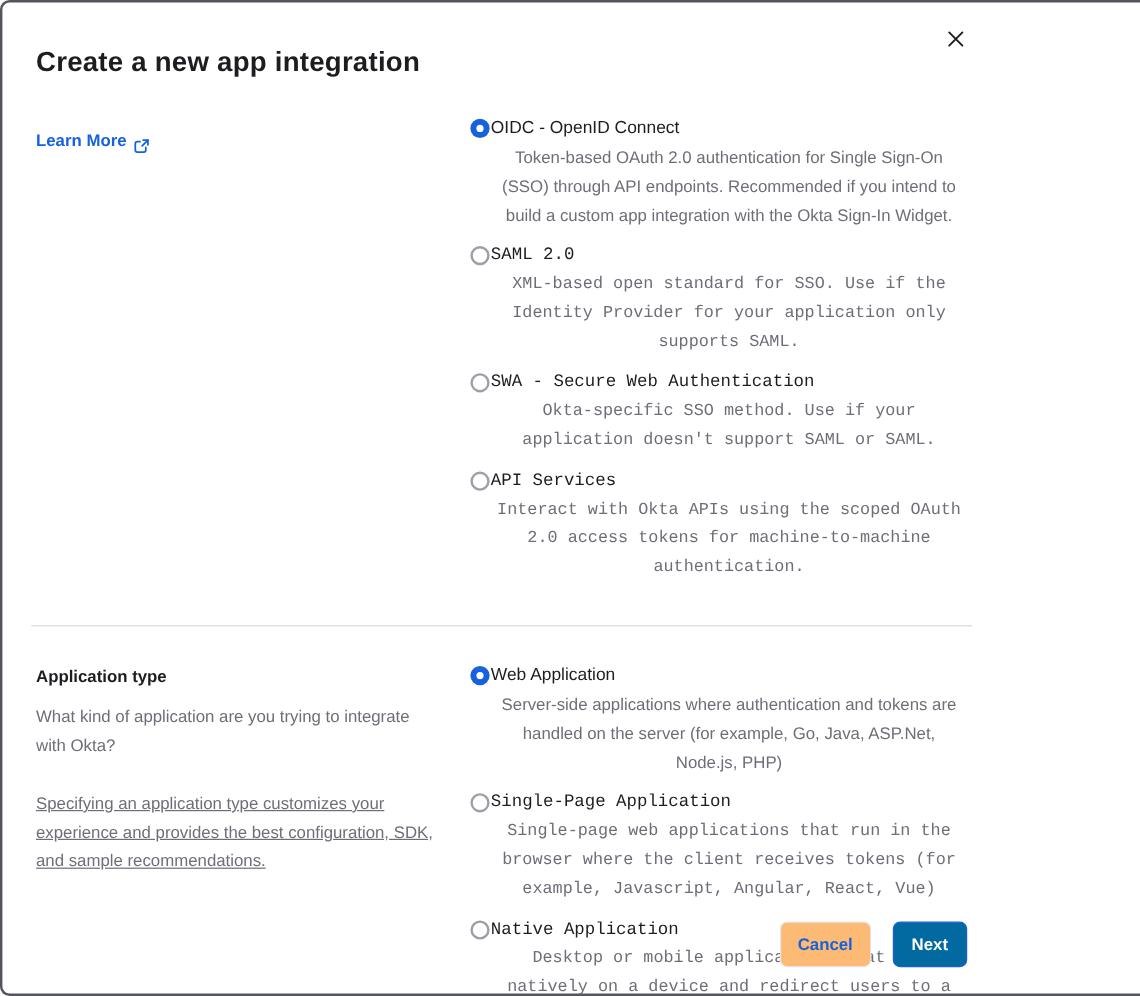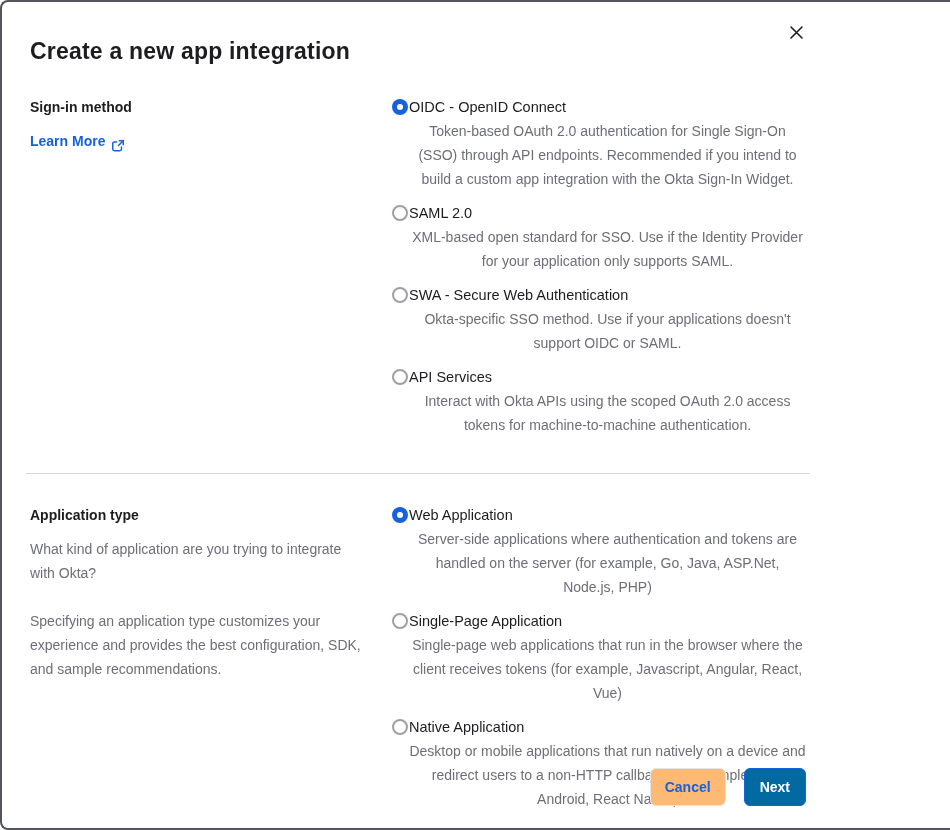--- a/index.html
+++ b/index.html
@@ -18,28 +18,28 @@
   }
   .title {
     padding-top:36px; font-size:23px; font-weight:700; color:#1d1d21;
     letter-spacing:0.2px;
   }
   .section { display:flex; margin-top:30px; }
   .section-left { width:362px; flex:0 0 362px; padding-right:30px; }
   .section-right { flex:1; }
   .section-label { font-size:14px; font-weight:700; color:#1d1d21; line-height:24px; }
   .left-para { font-size:14px; color:#6e6e78; line-height:24px; margin-top:10px; }
-  .left-para + .left-para { margin-top:24px; }
+  .left-para + .left-para { margin-top:24px;text-decoration:underline; }
   .learn-more {
     margin-top:10px; display:inline-flex; align-items:flex-end; gap:6px;
     font-size:14px; font-weight:700; color:#1662dd; text-decoration:none;
     line-height:24px; cursor:pointer;
   }
   .option { display:flex; gap:1px; cursor:pointer; }
-  .option + .option { margin-top:10px; }
+  .option + .option { margin-top:10px;font-family:Liberation Mono, monospace; }
   .radio {
     flex:0 0 16px; width:16px; height:16px; margin-top:4px; border-radius:50%;
     border:2px solid #9e9ea8; background:#fff; position:relative;
   }
   .radio.selected { border:none; background:#1662dd; }
   .radio.selected::after {
     content:""; position:absolute; left:5px; top:5px; width:6px; height:6px;
     border-radius:50%; background:#fff;
   }
   .option-label { font-size:14.5px; font-weight:500; color:#1d1d21; line-height:24px; }
@@ -70,21 +70,20 @@
         <svg width="15" height="15" viewBox="0 0 15 15">
           <path d="M2 2 L13 13 M13 2 L2 13" stroke="#1d1d21" stroke-width="1.6" stroke-linecap="round"></path>
         </svg>
       </span>
     </button>
 
     <h1 class="title">Create a new app integration</h1>
 
     <div class="section">
       <div class="section-left">
-        <div class="section-label">Sign-in method</div>
         <a class="learn-more">
           <span>Learn More</span>
           <span>
             <svg width="14" height="14" viewBox="0 0 16 16">
               <path d="M6.5 3.5 H4 A2 2 0 0 0 2 5.5 v6 A2 2 0 0 0 4 13.5 h6 a2 2 0 0 0 2-2 V9" fill="none" stroke="#1662dd" stroke-width="1.7" stroke-linecap="round"></path>
               <path d="M9.5 2 H14 V6.5" fill="none" stroke="#1662dd" stroke-width="1.7" stroke-linecap="round"></path>
               <path d="M14 2 L8.5 7.5" fill="none" stroke="#1662dd" stroke-width="1.7" stroke-linecap="round"></path>
             </svg>
           </span>
         </a>
@@ -104,21 +103,21 @@
           <div>
             <div class="option-label">SAML 2.0</div>
             <div class="option-desc">XML-based open standard for SSO. Use if the Identity Provider for your application only supports SAML.</div>
           </div>
         </div>
 
         <div class="option">
           <span class="radio"></span>
           <div>
             <div class="option-label">SWA - Secure Web Authentication</div>
-            <div class="option-desc">Okta-specific SSO method. Use if your applications doesn't support OIDC or SAML.</div>
+            <div class="option-desc">Okta-specific SSO method. Use if your application doesn't support SAML or SAML.</div>
           </div>
         </div>
 
         <div class="option">
           <span class="radio"></span>
           <div>
             <div class="option-label">API Services</div>
             <div class="option-desc">Interact with Okta APIs using the scoped OAuth 2.0 access tokens for machine-to-machine authentication.</div>
           </div>
         </div>

